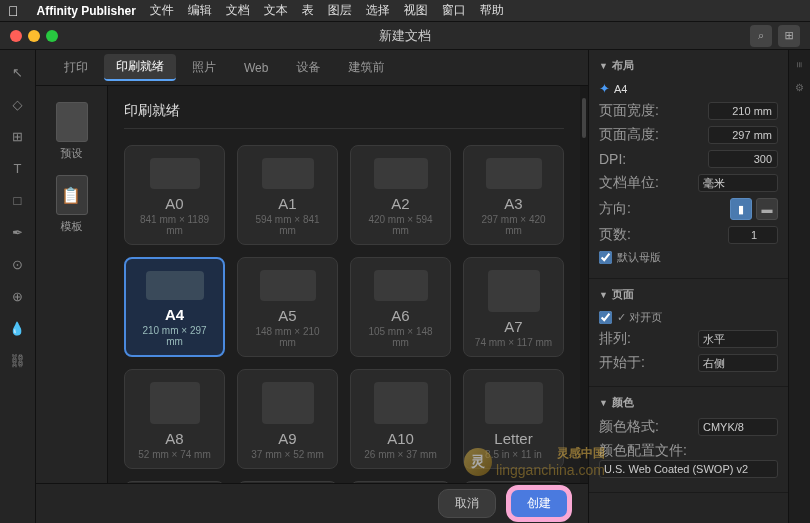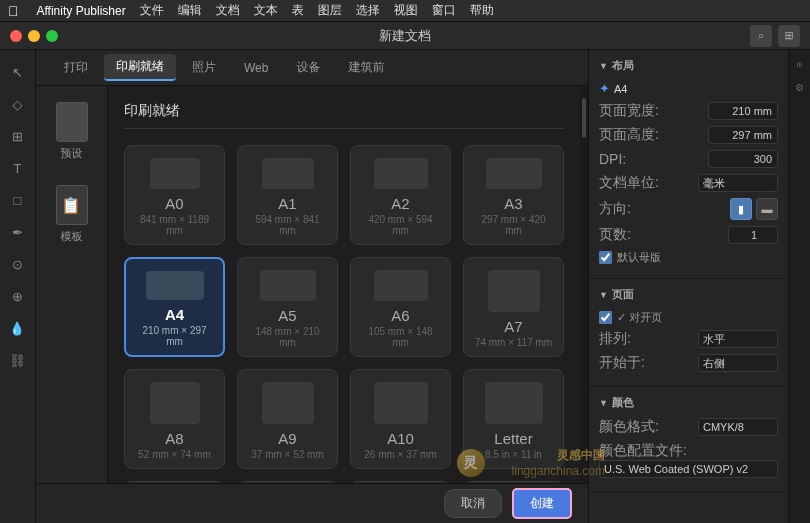--- a/index.html
+++ b/index.html
@@ -19,21 +19,21 @@
       background: #2d2d2d;
       display: flex;
       align-items: center;
       padding: 0 8px;
       gap: 14px;
       font-size: 12px;
       color: #ddd;
       border-bottom: 1px solid #111;
     }
     .menu-bar .apple-icon { font-size: 14px; margin-right: 4px; color: #fff; }
-    .menu-bar .app-name { font-weight: 400; color: #fff; }
+    .menu-bar .app-name { font-weight: 700; color: #fff; }
     .menu-bar span { cursor: default; }
 
     
     .title-bar {
       height: 28px;
       background: #2a2a2a;
       display: flex;
       align-items: center;
       justify-content: center;
       position: relative;
@@ -131,21 +131,21 @@
 
     
     .sub-sidebar {
       width: 72px;
       background: #252525;
       border-right: 1px solid #111;
       display: flex;
       flex-direction: column;
       align-items: center;
       padding-top: 10px;
-      gap: 12px;
+      gap: 2px;
     }
     .sub-sidebar-item {
       width: 60px;
       display: flex;
       flex-direction: column;
       align-items: center;
       gap: 4px;
       padding: 6px 4px;
       border-radius: 6px;
       cursor: pointer;
@@ -319,22 +319,22 @@
       background: #3a3a3a;
       border: 1px solid #4a4a4a;
       border-radius: 10px;
       color: #ccc;
       font-size: 12px;
       padding: 5px 16px;
       cursor: pointer;
     }
     .btn-create {
       background: #4a7adf;
-      border: 2px solid #f9a8d4;
-      border-radius: 5px;
+      border: 5px solid #f9a8d4;
+      border-radius: 12px;
       color: #fff;
       font-size: 12px;
       padding: 5px 16px;
       cursor: pointer;
       font-weight: 500;
     }
 
     
     .watermark {
       position: absolute;
@@ -723,16 +723,16 @@
     </div>
 
   </div>
 </div>
 
 <div class="watermark">
   <div class="logo-area">
     <div class="watermark-logo">灵</div>
     <div>
       <div style="font-size:12px; font-weight:bold; color:#d4a844;">灵感中国</div>
-      <div style="font-size:12px; color:#a08030;margin-left:23px;">lingganchina.com</div>
+      <div style="font-size:14px; color:#a08030;">lingganchina.com</div>
     </div>
   </div>
 </div>
 
 </body></html>

